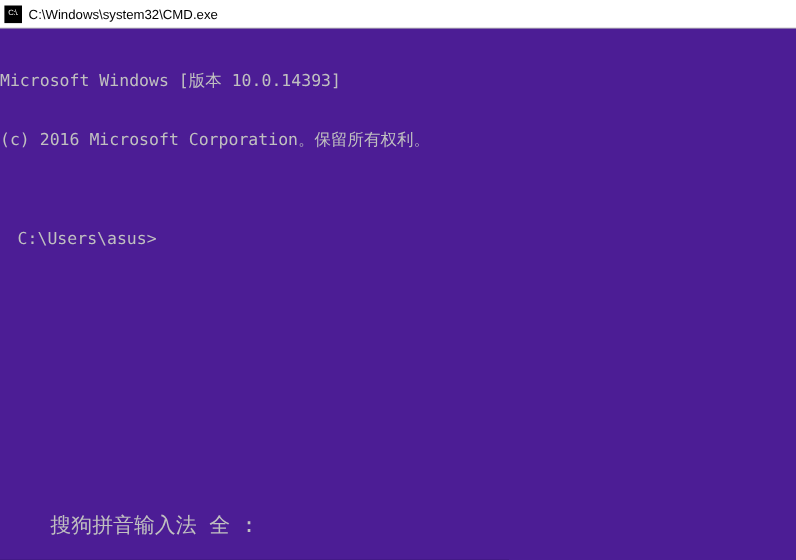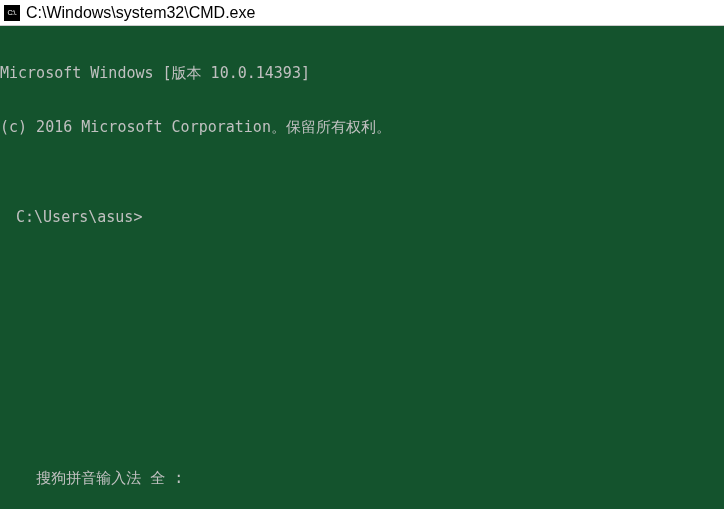--- a/index.html
+++ b/index.html
@@ -31,27 +31,27 @@
   }
   .titlebar-icon-inner {
     color: #fff;
     font-size: 7px;
     font-family: "Arial", sans-serif;
     line-height: 1;
     letter-spacing: -0.5px;
   }
   .titlebar-text {
     color: #000;
-    font-size: 16px;
+    font-size: 12px;
     font-family: "Segoe UI", "Microsoft YaHei", sans-serif;
   }
   .terminal {
     width: 100%;
     height: calc(100% - 26px);
-    background: #14532d;
+    background: #4c1d95;
     color: #c0c0c0;
     padding: 2px 0 0 0;
     font-family: "NSimSun", "SimSun", "Consolas", monospace;
     font-size: 15px;
     line-height: 18px;
     white-space: pre;
     position: relative;
   }
   .line { white-space: pre; }
   .prompt-line { display: flex; margin-left: 16px; }
@@ -60,21 +60,21 @@
     width: 1px;
     height: 16px;
     vertical-align: text-bottom;
   }
   .ime-bar {
     position: absolute;
     left: 0;
     bottom: 0;
     color: #c0c0c0;
     font-family: "SimSun", "NSimSun", monospace;
-    font-size: 15px;
+    font-size: 19px;
     padding-bottom: 4px;
   }
 </style>
 </head>
 <body>
 
 <div class="titlebar">
   <div class="titlebar-icon">
     <span class="titlebar-icon-inner">C:\.</span>
   </div>

